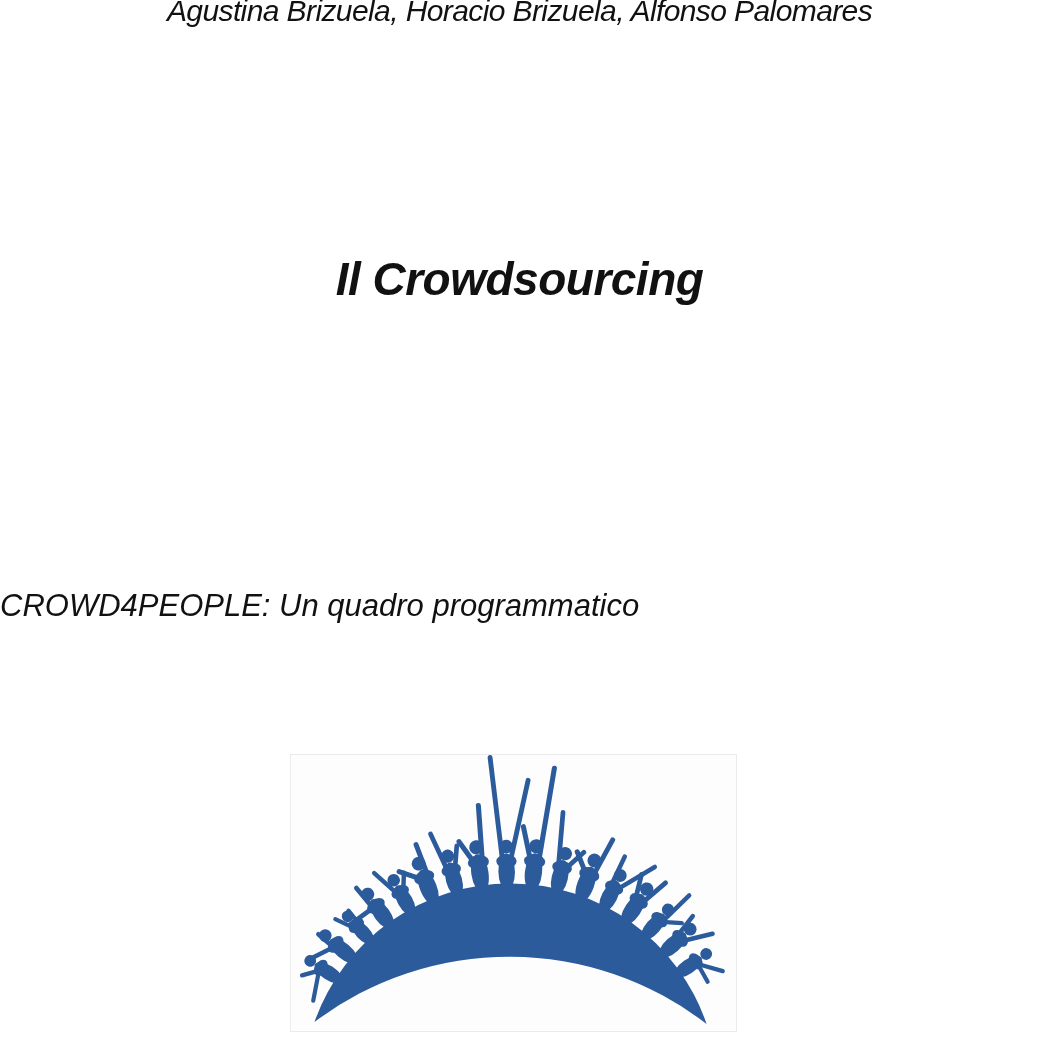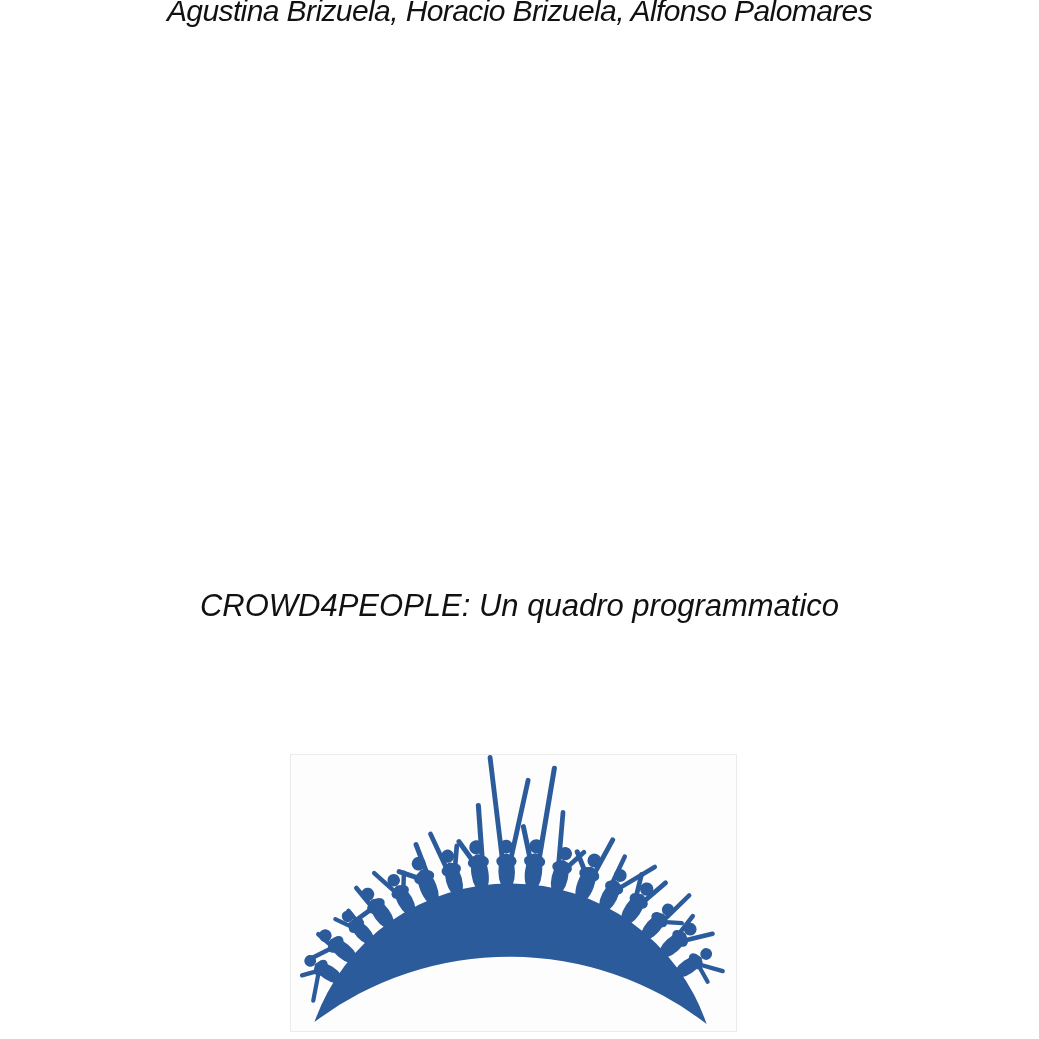--- a/index.html
+++ b/index.html
@@ -20,40 +20,40 @@
   }
   .title {
     position:absolute; top:246px; left:0; right:0;
     text-align:center;
     font-size:46px; line-height:66px; font-weight:bold;
     letter-spacing:-0.5px;
   }
   .title span { display:block; }
   .subtitle {
     position:absolute; top:586px; left:0; right:0;
-    text-align:center;
     font-size:31px; line-height:40px;
     white-space:nowrap;
   }
   .illustration {
     position:absolute; left:290px; top:754px;
     width:447px; height:278px;
     background:#fdfdfd;
     border:1px solid #ebebeb;
   }
   .illustration svg { display:block; width:100%; height:100%; }
 </style>
 </head>
 <body>
 
 <div class="page">
 
   <div class="authors">Agustina Brizuela, Horacio Brizuela, Alfonso Palomares</div>
 
   <h1 class="title">
+    <span>Il Crowdsourcing</span>
   </h1>
 
   <div class="subtitle">CROWD4PEOPLE: Un quadro programmatico</div>
 
   <div class="illustration" style="background: rgb(253, 253, 253); border-color: rgb(235, 235, 235);">
     <svg viewBox="0 0 447 278" xmlns="http://www.w3.org/2000/svg">
 
       <path d="M23,269 A209,209 0 0 1 418,271 A325,325 0 0 0 23,269 Z" fill="#2c5b9c"></path>
       <g>
           <g transform="translate(49.4,227.3) rotate(-57) scale(0.85)">

